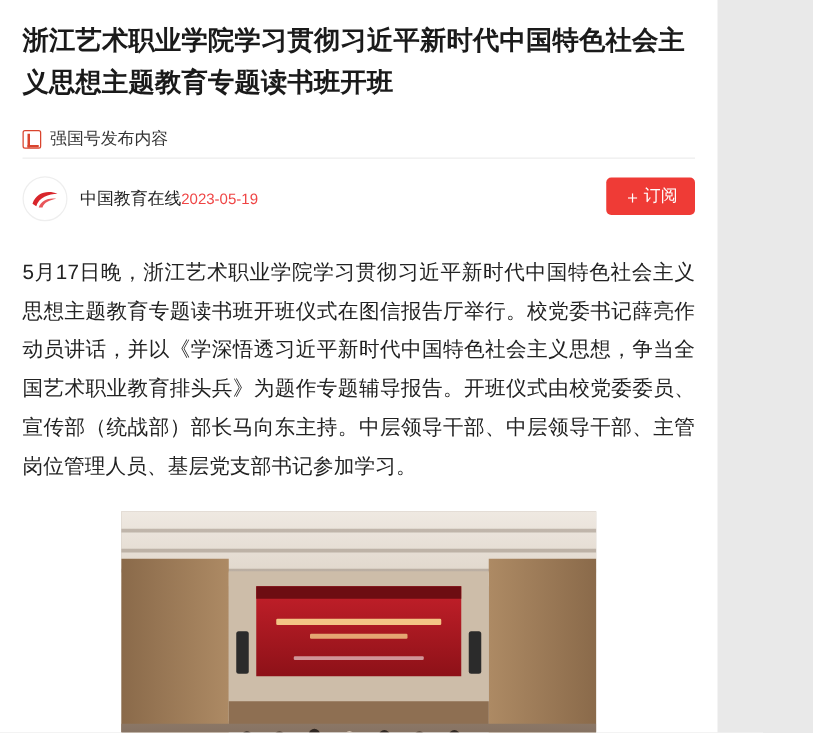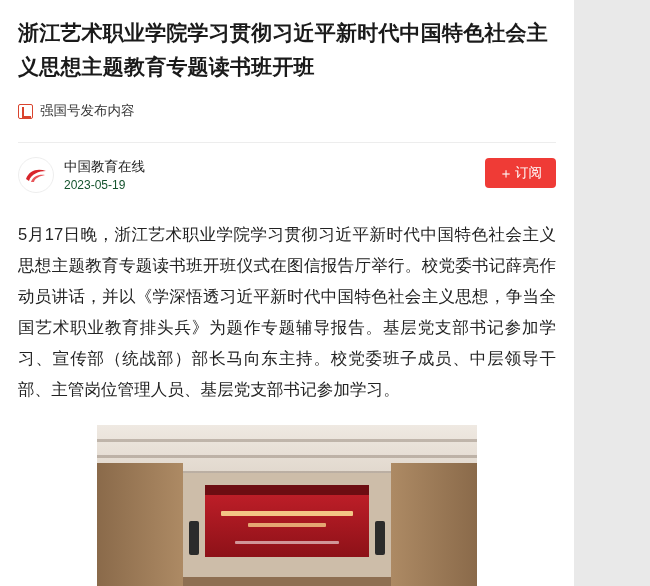--- a/index.html
+++ b/index.html
@@ -27,21 +27,21 @@
     line-height: 34px;
     font-weight: bold;
     color: #1a1a1a;
     margin: 16px 0 0 0;
     letter-spacing: 0.2px;
   }
   .badge-row {
     display: flex;
     align-items: center;
     margin-top: 18px;
-    margin-bottom: 22px;
+    margin-bottom: 6px;
   }
   .badge-icon {
     width: 15px;
     height: 15px;
     border: 1px solid #d9442e;
     border-radius: 2px;
     box-sizing: border-box;
     position: relative;
     margin-right: 7px;
     flex: none;
@@ -84,31 +84,31 @@
   }
   .avatar .swoosh {
     position: absolute;
     left: 6px;
     top: 9px;
     width: 22px;
     height: 16px;
   }
   .source-meta {
     display: flex;
-    flex-direction: column;
+    flex-direction: row;
     justify-content: space-between;
   }
   .source-name {
     font-size: 13.5px;
     color: #222;
     line-height: 18px;
   }
   .source-date {
     font-size: 12px;
-    color: #14532d;
+    color: #ef4444;
     line-height: 16px;
     margin-top: 1px;
   }
   .subscribe-btn {
     position: absolute;
     right: 0;
     top: 15px;
     background: #ef3b36;
     color: #fff;
     font-size: 13.5px;
@@ -235,21 +235,21 @@
     <div class="source-meta">
       <span class="source-name">中国教育在线</span>
       <span class="source-date">2023-05-19</span>
     </div>
     <button class="subscribe-btn">
       <span class="plus">＋</span>
       <span>订阅</span>
     </button>
   </div>
 
-  <p class="body-text">5月17日晚，浙江艺术职业学院学习贯彻习近平新时代中国特色社会主义思想主题教育专题读书班开班仪式在图信报告厅举行。校党委书记薛亮作动员讲话，并以《学深悟透习近平新时代中国特色社会主义思想，争当全国艺术职业教育排头兵》为题作专题辅导报告。基层党支部书记参加学习、宣传部（统战部）部长马向东主持。校党委班子成员、中层领导干部、主管岗位管理人员、基层党支部书记参加学习。</p>
+  <p class="body-text">5月17日晚，浙江艺术职业学院学习贯彻习近平新时代中国特色社会主义思想主题教育专题读书班开班仪式在图信报告厅举行。校党委书记薛亮作动员讲话，并以《学深悟透习近平新时代中国特色社会主义思想，争当全国艺术职业教育排头兵》为题作专题辅导报告。开班仪式由校党委委员、宣传部（统战部）部长马向东主持。中层领导干部、中层领导干部、主管岗位管理人员、基层党支部书记参加学习。</p>
 
   <div class="figure">
     <div class="photo">
       <div class="ph-ceiling"></div>
       <div class="ph-ceil-line" style="top:14px"></div>
       <div class="ph-ceil-line" style="top:30px"></div>
       <div class="ph-ceil-line" style="top:46px"></div>
       <div class="ph-wall-l"></div>
       <div class="ph-wall-r"></div>
       <div class="ph-back"></div>

